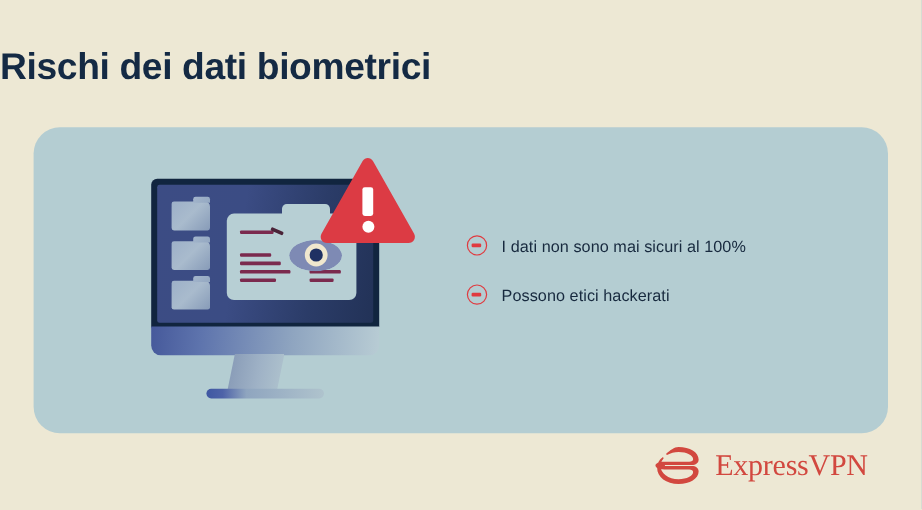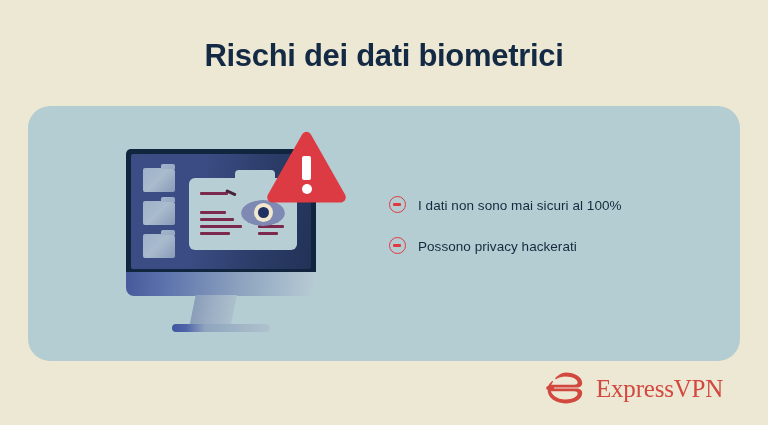--- a/index.html
+++ b/index.html
@@ -15,21 +15,21 @@
     font-family: "Liberation Sans", sans-serif;
     position: relative;
   }
 
   
   .page-title {
     position: absolute;
     left: 0;
     top: 38px;
     width: 768px;
-    text-align: center;
+    text-align: left;
     font-size: 31px;
     font-weight: bold;
     letter-spacing: -0.3px;
     color: #142A44;
     white-space: nowrap;
   }
 
   
   .card {
     position: absolute;
@@ -350,21 +350,21 @@
 
 <div class="bullets">
 
   <div class="bullet-row">
     <span class="bullet-icon"></span>
     <span class="bullet-text">I dati non sono mai sicuri al 100%</span>
   </div>
 
   <div class="bullet-row">
     <span class="bullet-icon"></span>
-    <span class="bullet-text">Possono privacy hackerati</span>
+    <span class="bullet-text">Possono etici hackerati</span>
   </div>
 
 
 </div>
 
 <div class="logo">
   <span class="logo-mark">
     <svg width="40" height="32" viewBox="0 0 40 32" aria-hidden="true">
       <path d="M20.5 0.6 C29.8 0.6 37.2 5.0 37.2 11.0 C37.2 14.0 34.9 15.6 31.4 15.6 L9.5 15.6 C9.5 15.6 9.0 15.6 9.0 16.0 C9.0 16.4 9.5 16.4 9.5 16.4 L31.4 16.4 C34.9 16.4 37.2 18.0 37.2 21.0 C37.2 27.0 29.8 31.4 20.5 31.4 C10.2 31.4 2.6 25.6 2.6 17.8 C2.6 14.3 4.2 11.3 6.9 9.2 C7.6 8.6 8.4 9.6 7.8 10.3 C6.2 12.1 5.4 14.2 5.4 16.4 C5.4 22.4 11.9 27.4 20.5 27.4 C27.4 27.4 32.6 24.6 32.6 21.4 C32.6 19.9 31.4 19.2 29.3 19.2 L8.6 19.2 C4.1 19.2 1.2 17.8 1.2 16.0 C1.2 14.2 4.1 12.8 8.6 12.8 L29.3 12.8 C31.4 12.8 32.6 12.1 32.6 10.6 C32.6 7.4 27.4 4.6 20.5 4.6 C16.9 4.6 13.7 5.5 11.3 7.0 C10.5 7.5 9.7 6.4 10.5 5.8 C13.3 3.6 16.7 0.6 20.5 0.6 Z" fill="#D2483F"></path>
     </svg>

